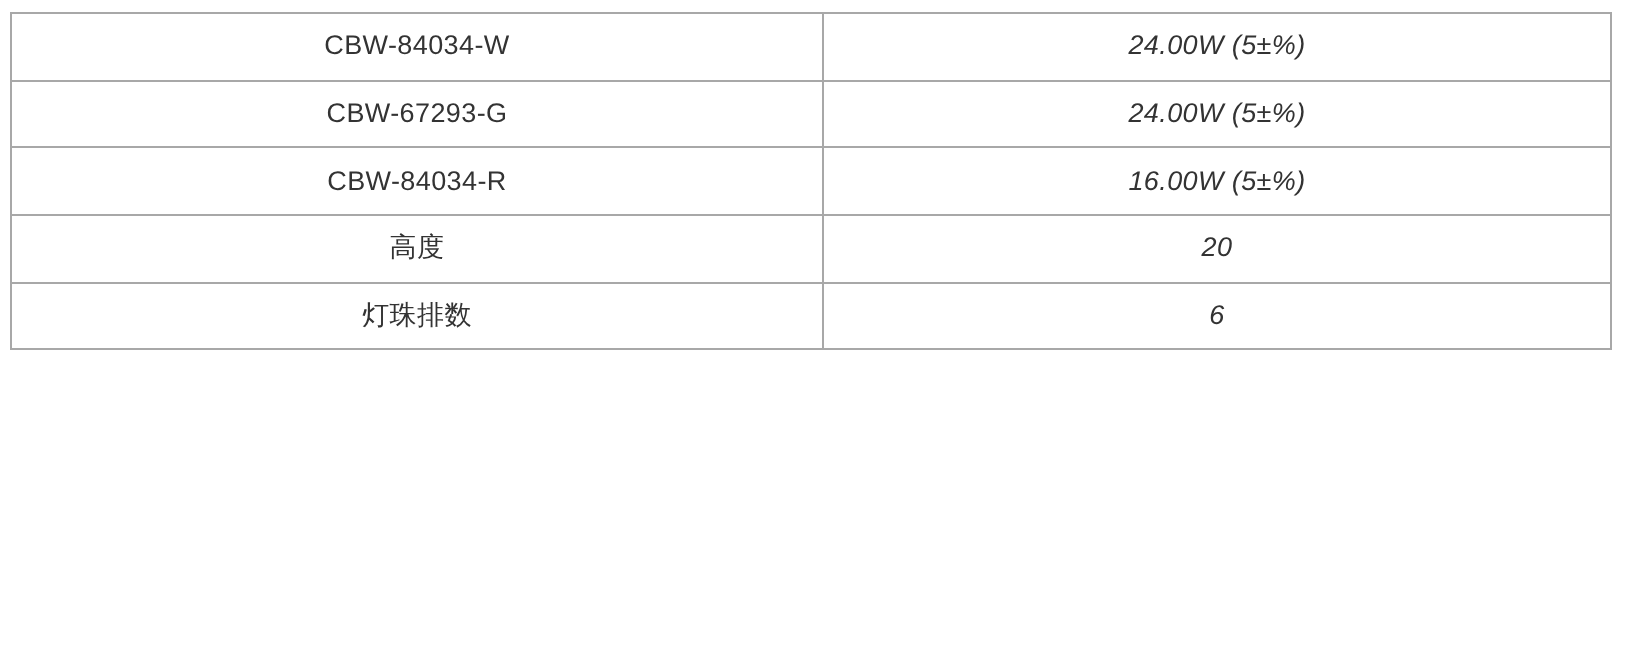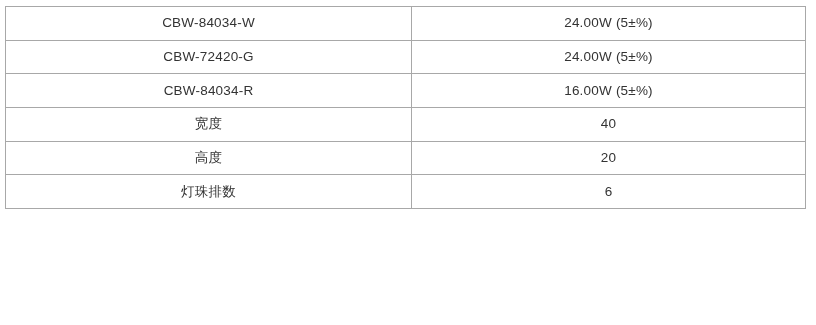--- a/index.html
+++ b/index.html
@@ -47,48 +47,45 @@
     height: 33.7px;
     box-sizing: border-box;
     white-space: nowrap;
     overflow: hidden;
   }
   table.spec-table td.cell-label {
     letter-spacing: 0.2px;
   }
   table.spec-table td.cell-value {
     letter-spacing: 0.2px;
+    font-style: italic;
   }
 </style>
 </head>
 <body>
 
 <div class="page">
   <div class="spec-table-wrap">
     <table class="spec-table">
       <colgroup>
         <col class="col-label">
         <col class="col-value">
       </colgroup>
       <tbody>
         <tr>
           <td class="cell-label">CBW-84034-W</td>
           <td class="cell-value">24.00W (5±%)</td>
         </tr>
         <tr>
-          <td class="cell-label">CBW-72420-G</td>
+          <td class="cell-label">CBW-67293-G</td>
           <td class="cell-value">24.00W (5±%)</td>
         </tr>
         <tr>
           <td class="cell-label">CBW-84034-R</td>
           <td class="cell-value">16.00W (5±%)</td>
-        </tr>
-        <tr>
-          <td class="cell-label">宽度</td>
-          <td class="cell-value">40</td>
         </tr>
         <tr>
           <td class="cell-label">高度</td>
           <td class="cell-value">20</td>
         </tr>
         <tr>
           <td class="cell-label">灯珠排数</td>
           <td class="cell-value">6</td>
         </tr>
       </tbody>

